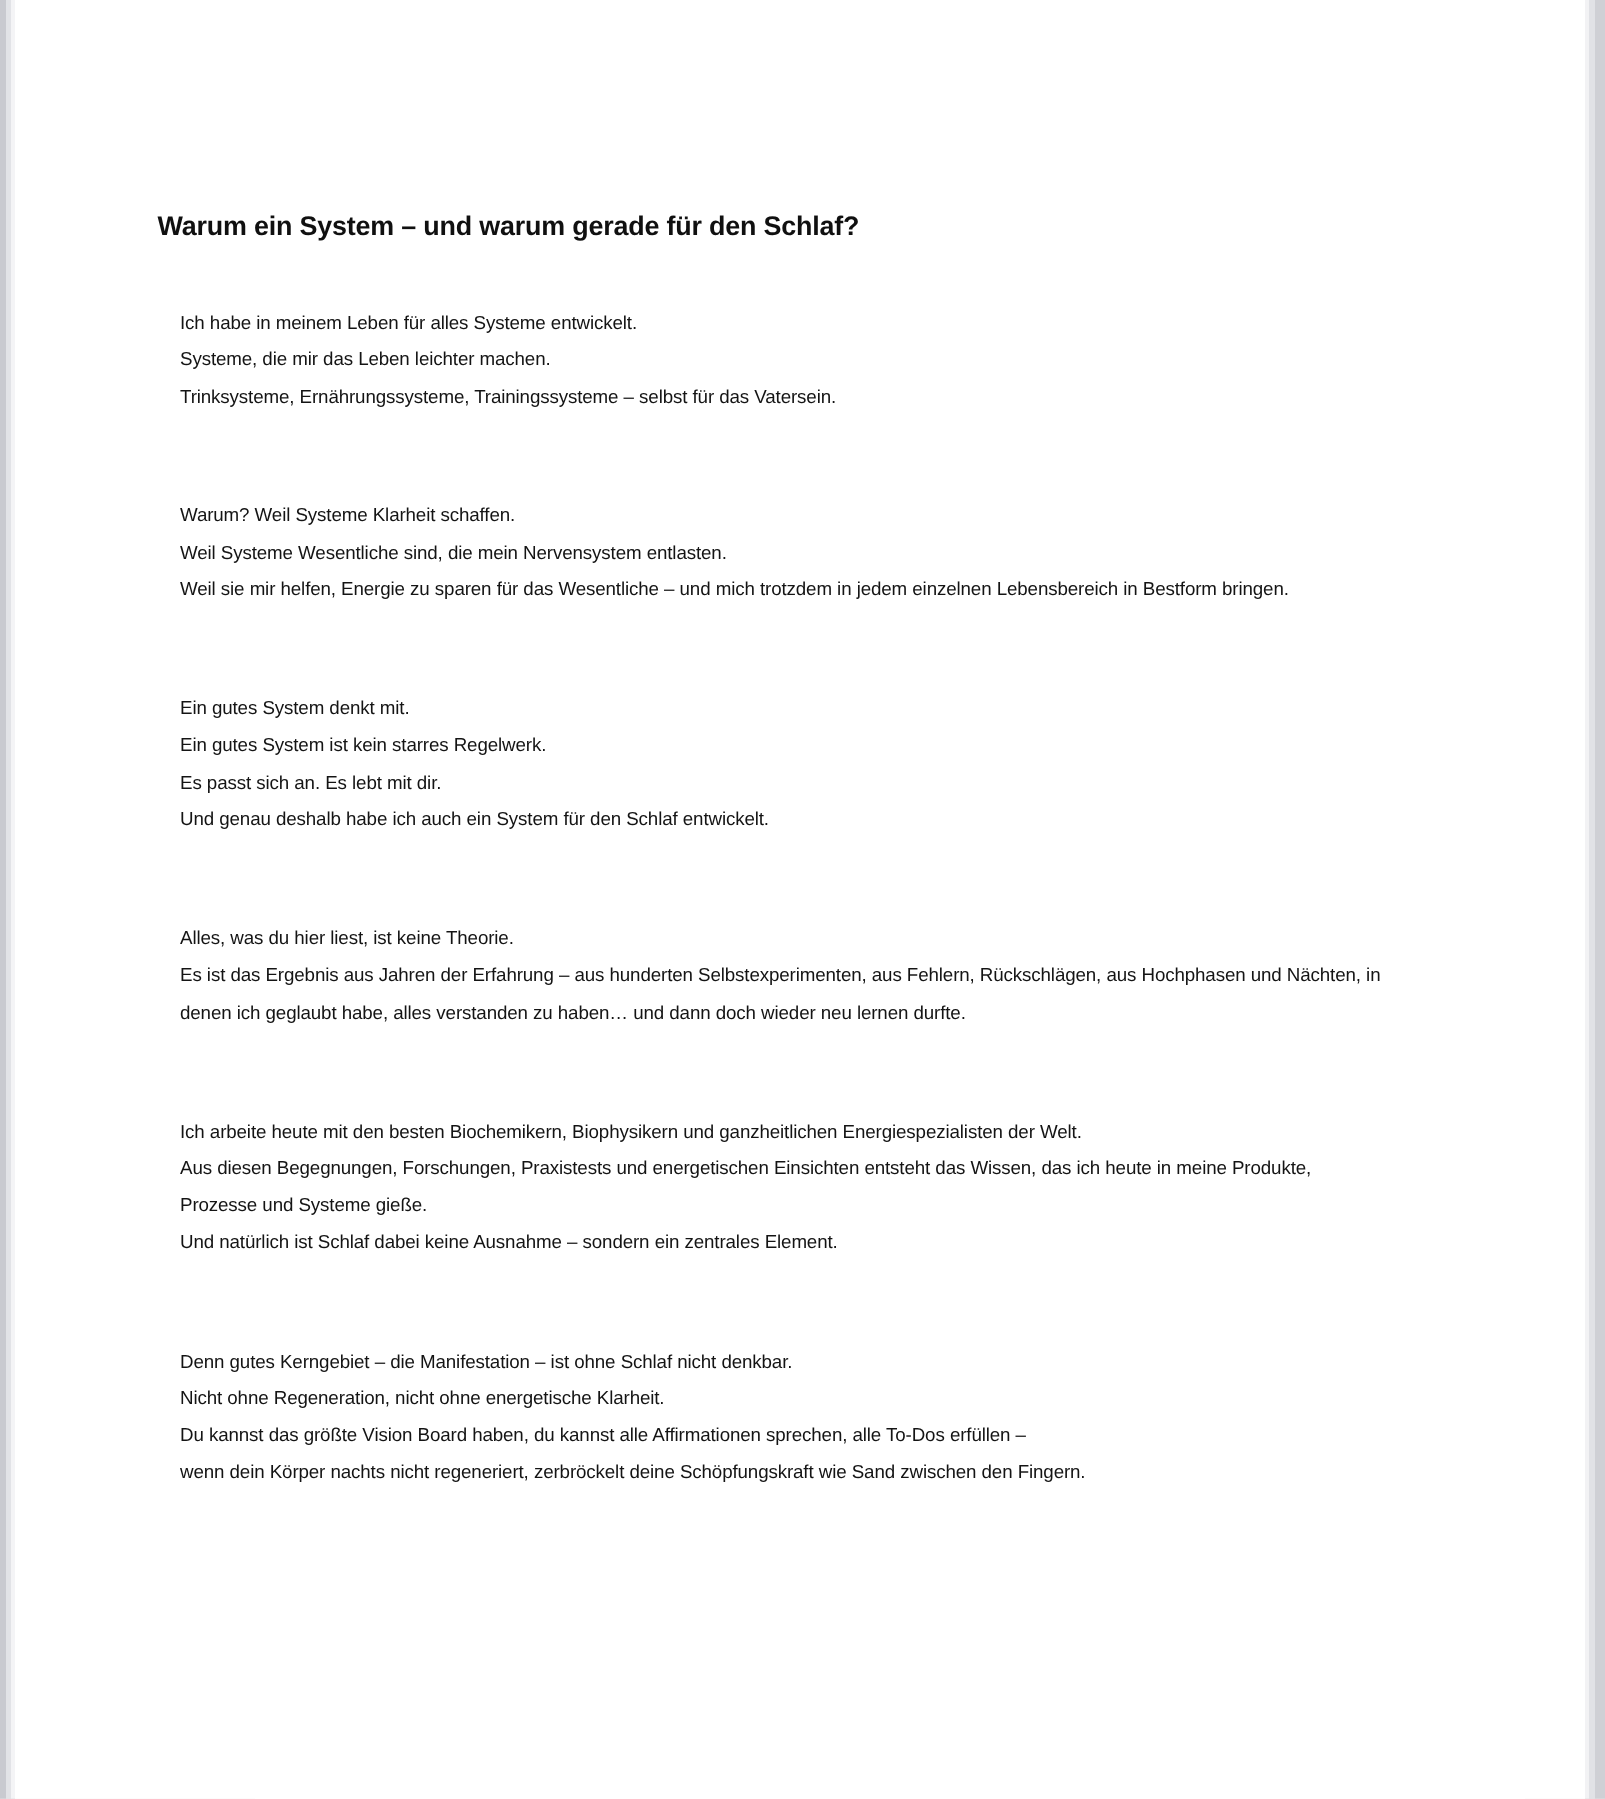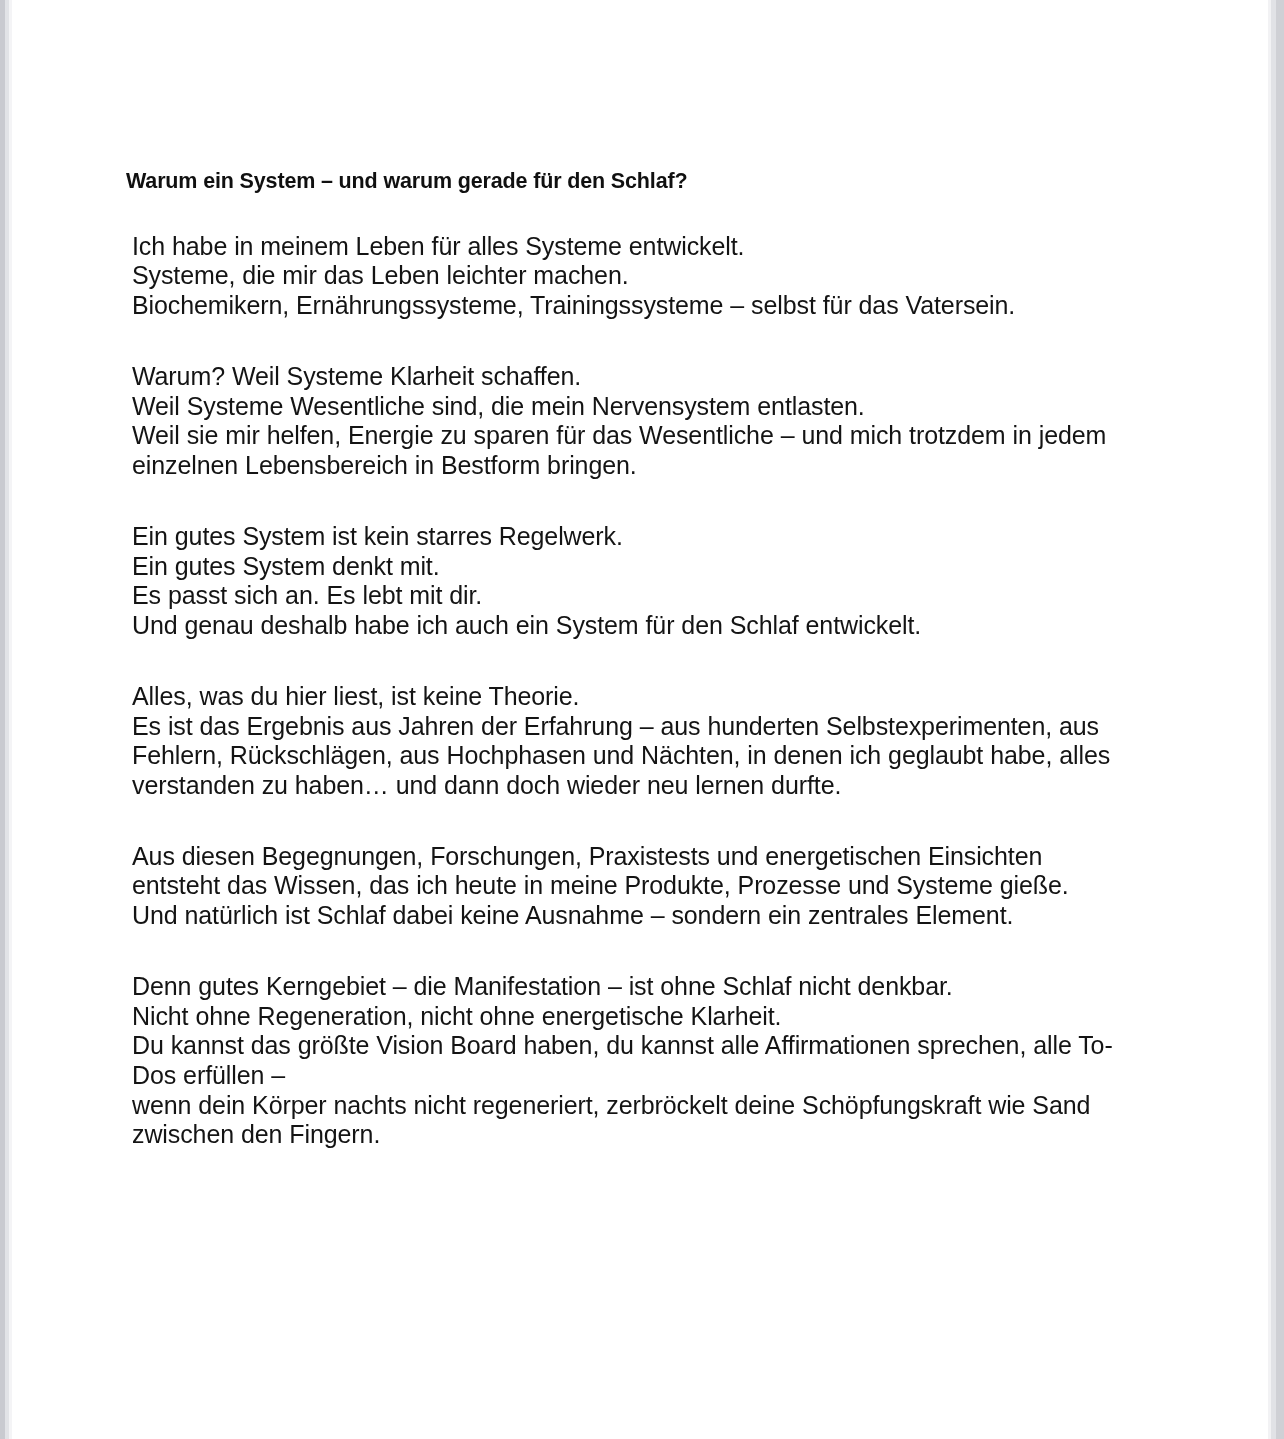--- a/index.html
+++ b/index.html
@@ -49,26 +49,26 @@
     font-size: 21.5px;
     font-weight: bold;
     color: #101010;
     letter-spacing: -0.15px;
     line-height: 29px;
     margin: 0 0 0 0;
     white-space: nowrap;
   }
 
   .para {
-    font-size: 25px;
+    font-size: 15px;
     font-weight: normal;
     color: #141414;
     line-height: 29.6px;
     letter-spacing: -0.1px;
-    margin: 6px;
+    margin: 18px;
     padding: 0;
     word-spacing: 0.1px;
   }
 
   .para-gap {
     height: 29.6px;
   }
 
   .para-line {
     display: block;
@@ -82,50 +82,51 @@
   <div class="page-sheet">
     <div class="doc-body">
 
       <h1 class="doc-heading">Warum ein System – und warum gerade für den Schlaf?</h1>
 
       <div class="para-gap"></div>
 
       <p class="para">
         <span class="para-line">Ich habe in meinem Leben für alles Systeme entwickelt.</span>
         <span class="para-line">Systeme, die mir das Leben leichter machen.</span>
-        <span class="para-line">Biochemikern, Ernährungssysteme, Trainingssysteme – selbst für das Vatersein.</span>
+        <span class="para-line">Trinksysteme, Ernährungssysteme, Trainingssysteme – selbst für das Vatersein.</span>
       </p>
 
       <div class="para-gap"></div>
 
       <p class="para">
         <span class="para-line">Warum? Weil Systeme Klarheit schaffen.</span>
         <span class="para-line">Weil Systeme Wesentliche sind, die mein Nervensystem entlasten.</span>
         <span class="para-line">Weil sie mir helfen, Energie zu sparen für das Wesentliche – und mich trotzdem in jedem einzelnen Lebensbereich in Bestform bringen.</span>
       </p>
 
       <div class="para-gap"></div>
 
       <p class="para">
+        <span class="para-line">Ein gutes System denkt mit.</span>
         <span class="para-line">Ein gutes System ist kein starres Regelwerk.</span>
-        <span class="para-line">Ein gutes System denkt mit.</span>
         <span class="para-line">Es passt sich an. Es lebt mit dir.</span>
         <span class="para-line">Und genau deshalb habe ich auch ein System für den Schlaf entwickelt.</span>
       </p>
 
       <div class="para-gap"></div>
 
       <p class="para">
         <span class="para-line">Alles, was du hier liest, ist keine Theorie.</span>
         <span class="para-line">Es ist das Ergebnis aus Jahren der Erfahrung – aus hunderten Selbstexperimenten, aus Fehlern, Rückschlägen, aus Hochphasen und Nächten, in denen ich geglaubt habe, alles verstanden zu haben… und dann doch wieder neu lernen durfte.</span>
       </p>
 
       <div class="para-gap"></div>
 
       <p class="para">
+        <span class="para-line">Ich arbeite heute mit den besten Biochemikern, Biophysikern und ganzheitlichen Energiespezialisten der Welt.</span>
         <span class="para-line">Aus diesen Begegnungen, Forschungen, Praxistests und energetischen Einsichten entsteht das Wissen, das ich heute in meine Produkte, Prozesse und Systeme gieße.</span>
         <span class="para-line">Und natürlich ist Schlaf dabei keine Ausnahme – sondern ein zentrales Element.</span>
       </p>
 
       <div class="para-gap"></div>
 
       <p class="para">
         <span class="para-line">Denn gutes Kerngebiet – die Manifestation – ist ohne Schlaf nicht denkbar.</span>
         <span class="para-line">Nicht ohne Regeneration, nicht ohne energetische Klarheit.</span>
         <span class="para-line">Du kannst das größte Vision Board haben, du kannst alle Affirmationen sprechen, alle To-Dos erfüllen –</span>

